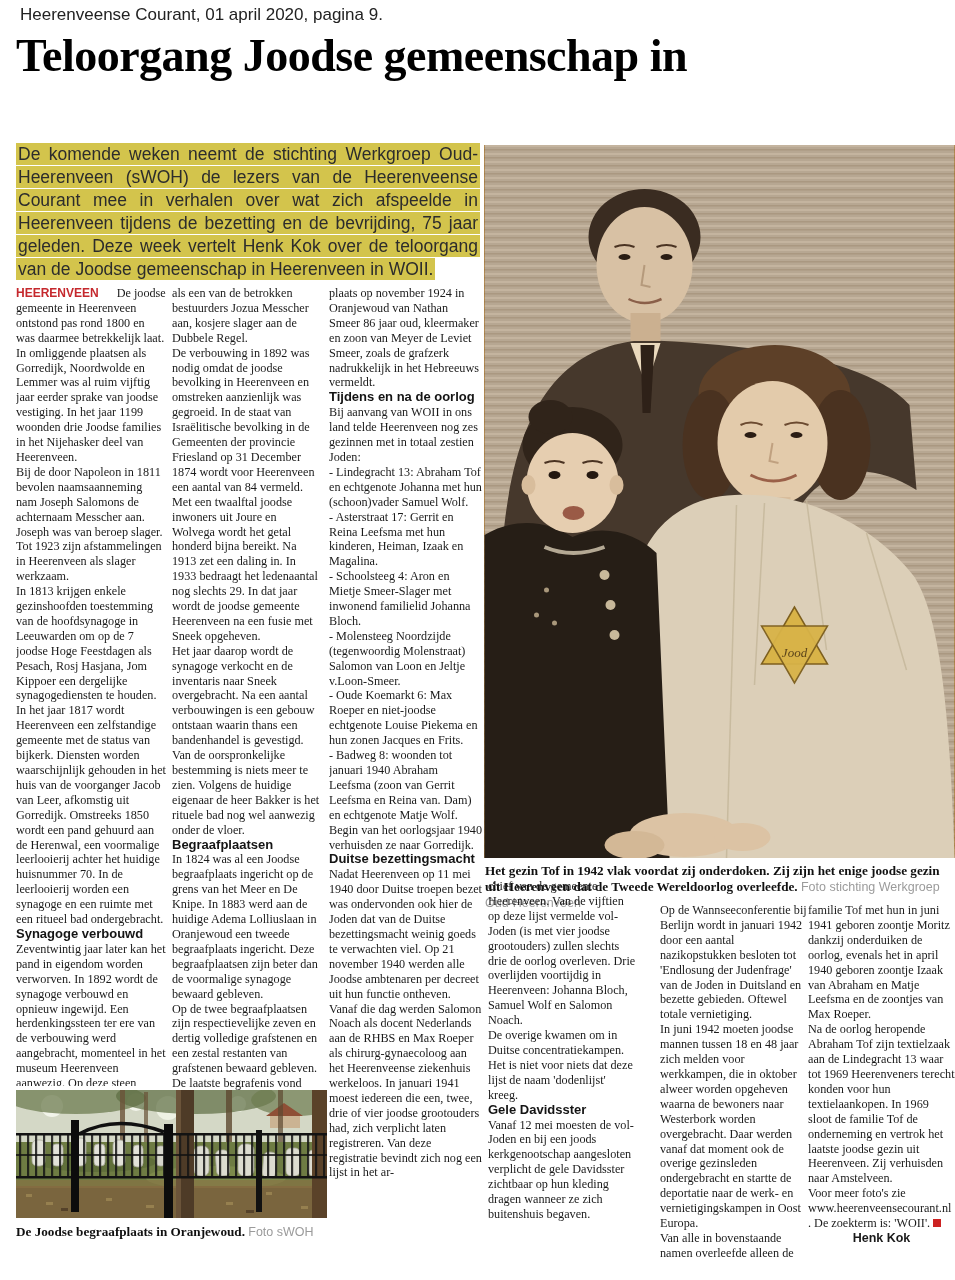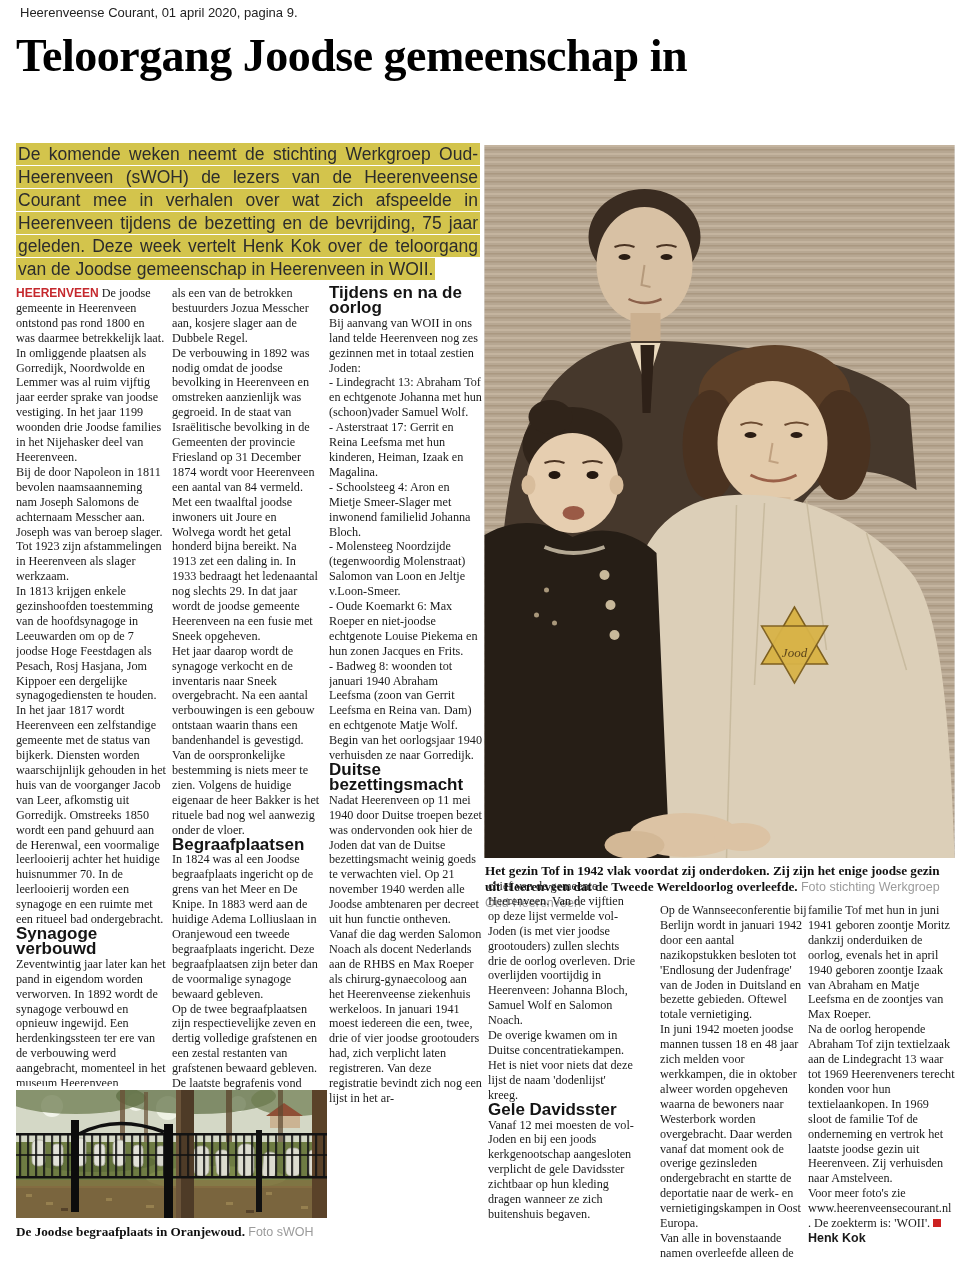--- a/index.html
+++ b/index.html
@@ -9,21 +9,21 @@
   }
   *{box-sizing:border-box;}
   html,body{margin:0;padding:0;}
   body{
     width:955px;height:1280px;position:relative;background:#ffffff;
     font-family:"Liberation Serif", serif;color:#191919;overflow:hidden;
   }
   .abs{position:absolute;}
   .masthead{
     left:20px;top:5px;width:600px;
-    font-family:"Liberation Sans", sans-serif;font-size:13px;color:#222;
+    font-family:"Liberation Sans", sans-serif;font-size:17px;color:#222;
   }
   .headline{
     left:16px;top:33px;width:937px;
     font-family:"Liberation Serif", serif;font-weight:700;font-size:46px;
     line-height:45px;letter-spacing:-0.5px;color:#000;
   }
   .intro{
     left:16px;top:143px;width:464px;
     font-family:"Liberation Sans", sans-serif;font-size:17.5px;line-height:23px;
     color:#2c2c2c;text-align:justify;
@@ -33,47 +33,47 @@
     -webkit-box-decoration-break:clone;box-decoration-break:clone;
     padding:1px 2px;
   }
   .col{
     width:150px;font-size:12.2px;line-height:14.9px;color:#1a1a1a;
     overflow:hidden;
   }
   .col p{margin:0;}
   .subhead{
     font-family:"Liberation Sans", sans-serif;font-weight:700;
-    font-size:17px;color:#141414;margin-top:15px;margin-bottom:1px;
+    font-size:13px;color:#141414;margin-top:15px;margin-bottom:1px;
   }
   .dateline{
     font-family:"Liberation Sans", sans-serif;font-weight:700;
-    font-size:12px;color:var(--dateline_red);margin-right:3px;
+    font-size:12px;color:var(--dateline_red);margin-right:18px;
   }
   #col1{left:16px;top:286px;height:800px;}
   #col2{left:172px;top:286px;height:806px;}
   #col3{left:329px;top:286px;width:153px;height:992px;}
   #col4{left:488px;top:879px;width:149px;height:372px;}
   #col5{left:616px;top:903px;width:149px;height:372px;margin-left:44px;}
   #col6{left:808px;top:903px;width:147px;height:372px;}
-  .photo{display:block;overflow:hidden;background:#e5e5e5;}
+  .photo{display:block;overflow:hidden;background:#a16207;}
   #photo-family{left:484px;top:145px;width:471px;height:713px;}
   #photo-cemetery{left:16px;top:1090px;width:311px;height:128px;}
   .caption{
     font-size:13.2px;line-height:15.6px;font-weight:700;color:#111;
   }
   #caption-family{left:485px;top:863px;width:470px;}
   #caption-cemetery{left:16px;top:1224px;width:311px;}
   .credit{
     font-family:"Liberation Sans", sans-serif;font-weight:400;
     color:#9b9b9b;font-size:12.5px;
   }
   .byline{
     font-family:"Liberation Sans", sans-serif;font-weight:700;
-    font-size:12.5px;text-align:left;margin-top:12px;color:#1a1a1a;
+    font-size:12.5px;text-align:center;margin-top:12px;color:#1a1a1a;
   }
   .endsq{
     display:inline-block;width:8px;height:8px;
     background:var(--end_marker_red);margin-left:3px;
   }
 </style>
 </head>
 <body>
 
 <div class="abs masthead">Heerenveense Courant, 01 april 2020, pagina 9.</div>
@@ -98,20 +98,21 @@
 <div class="abs col" id="col2">
   <p>als een van de betrokken bestuurders Jozua Messcher aan, kosjere slager aan de Dubbele Regel.</p>
   <p>De verbouwing in 1892 was nodig omdat de joodse bevolking in Heerenveen en omstreken aanzienlijk was gegroeid. In de staat van Israëlitische bevolking in de Gemeenten der provincie Friesland op 31 December 1874 wordt voor Heerenveen een aantal van 84 vermeld. Met een twaalftal joodse inwoners uit Joure en Wolvega wordt het getal honderd bijna bereikt. Na 1913 zet een daling in. In 1933 bedraagt het ledenaantal nog slechts 29. In dat jaar wordt de joodse gemeente Heerenveen na een fusie met Sneek opgeheven.</p>
   <p>Het jaar daarop wordt de synagoge verkocht en de inventaris naar Sneek overgebracht. Na een aantal verbouwingen is een gebouw ontstaan waarin thans een bandenhandel is gevestigd. Van de oorspronkelijke bestemming is niets meer te zien. Volgens de huidige eigenaar de heer Bakker is het rituele bad nog wel aanwezig onder de vloer.</p>
   <p class="subhead">Begraafplaatsen</p>
   <p>In 1824 was al een Joodse begraafplaats ingericht op de grens van het Meer en De Knipe. In 1883 werd aan de huidige Adema Lolliuslaan in Oranjewoud een tweede begraafplaats ingericht. Deze begraafplaatsen zijn beter dan de voormalige synagoge bewaard gebleven.</p>
   <p>Op de twee begraafplaatsen zijn respectievelijke zeven en dertig volledige grafstenen en een zestal restanten van grafstenen bewaard gebleven. De laatste begrafenis vond</p>
 </div>
 
 <div class="abs col" id="col3">
+  <p>plaats op november 1924 in Oranjewoud van Nathan Smeer 86 jaar oud, kleermaker en zoon van Meyer de Leviet Smeer, zoals de grafzerk nadrukkelijk in het Hebreeuws vermeldt.</p>
   <p class="subhead">Tijdens en na de oorlog</p>
   <p>Bij aanvang van WOII in ons land telde Heerenveen nog zes gezinnen met in totaal zestien Joden:</p>
   <p>- Lindegracht 13: Abraham Tof en echtgenote Johanna met hun (schoon)vader Samuel Wolf.</p>
   <p>- Asterstraat 17: Gerrit en Reina Leefsma met hun kinderen, Heiman, Izaak en Magalina.</p>
   <p>- Schoolsteeg 4: Aron en Mietje Smeer-Slager met inwonend familielid Johanna Bloch.</p>
   <p>- Molensteeg Noordzijde (tegenwoordig Molenstraat) Salomon van Loon en Jeltje v.Loon-Smeer.</p>
   <p>- Oude Koemarkt 6: Max Roeper en niet-joodse echtgenote Louise Piekema en hun zonen Jacques en Frits.</p>
   <p>- Badweg 8: woonden tot januari 1940 Abraham Leefsma (zoon van Gerrit Leefsma en Reina van. Dam) en echtgenote Matje Wolf. Begin van het oorlogsjaar 1940 verhuisden ze naar Gorredijk.</p>
   <p class="subhead">Duitse bezettingsmacht</p>
   <p>Nadat Heerenveen op 11 mei 1940 door Duitse troepen bezet was ondervonden ook hier de Joden dat van de Duitse bezettingsmacht weinig goeds te verwachten viel. Op 21 november 1940 werden alle Joodse ambtenaren per decreet uit hun functie ontheven. Vanaf die dag werden Salomon Noach als docent Nederlands aan de RHBS en Max Roeper als chirurg-gynaecoloog aan het Heerenveense ziekenhuis werkeloos. In januari 1941 moest iedereen die een, twee, drie of vier joodse grootouders had, zich verplicht laten registreren. Van deze registratie bevindt zich nog een lijst in het ar-</p>

